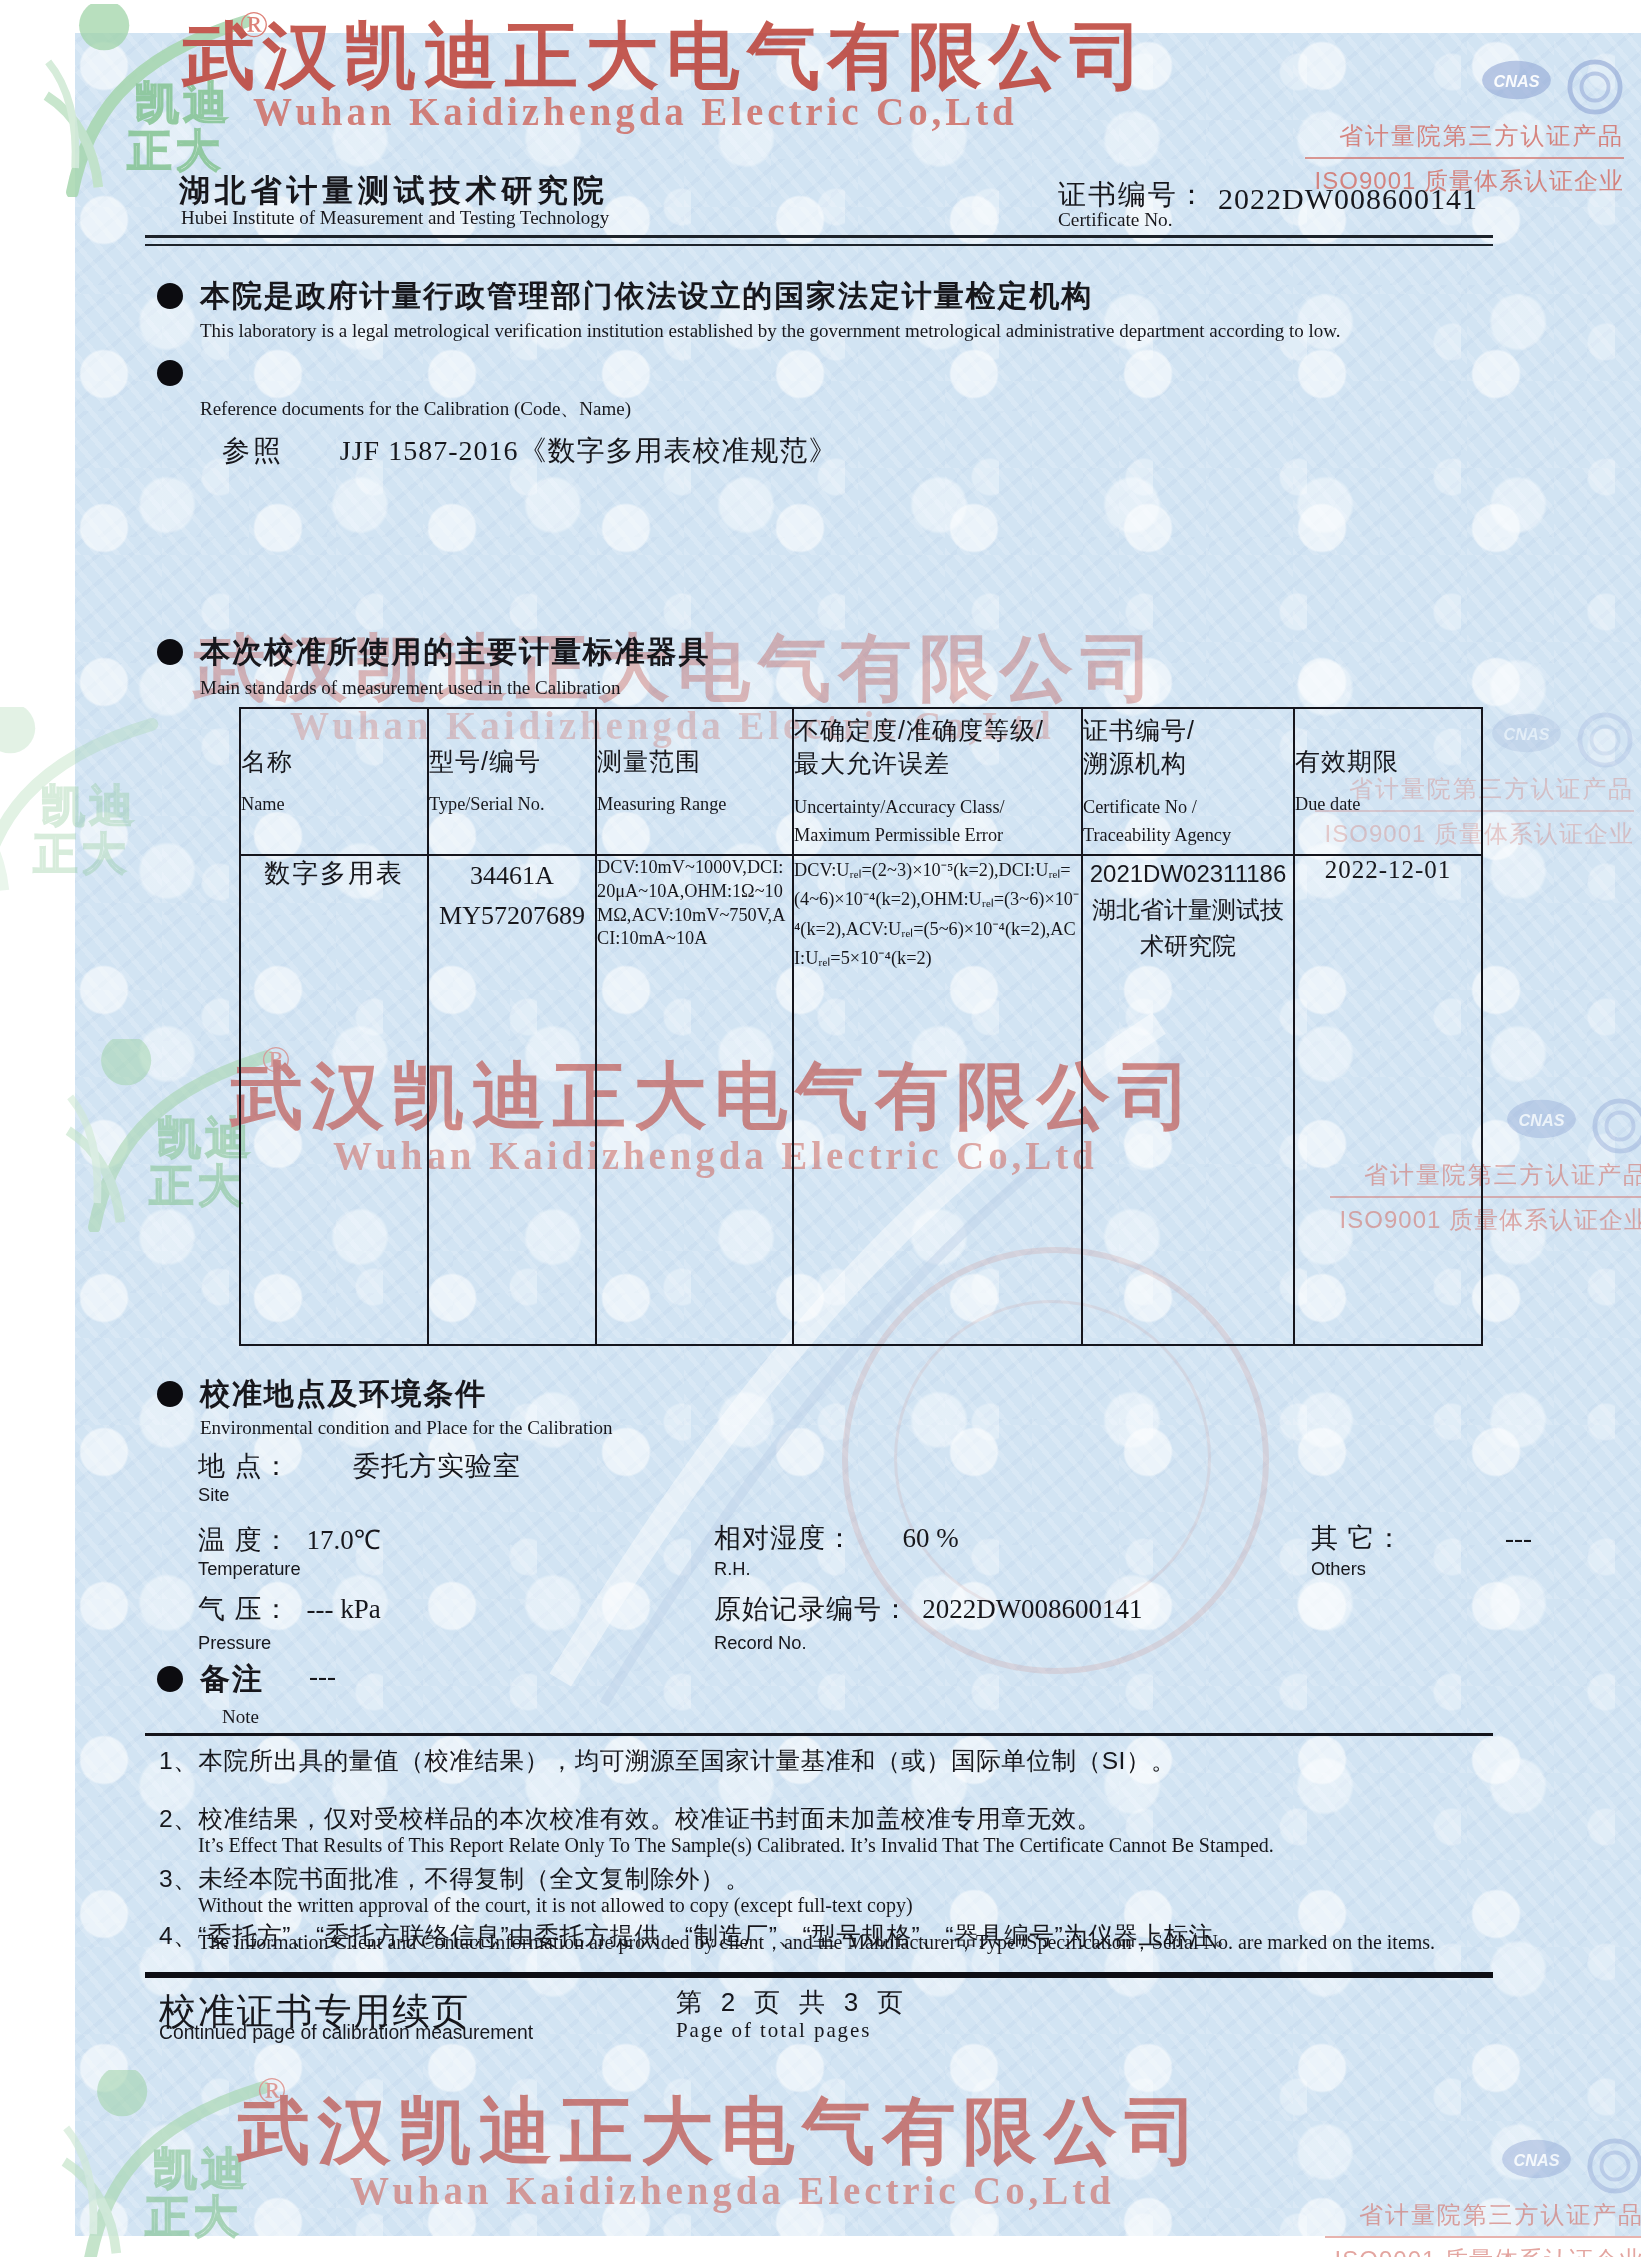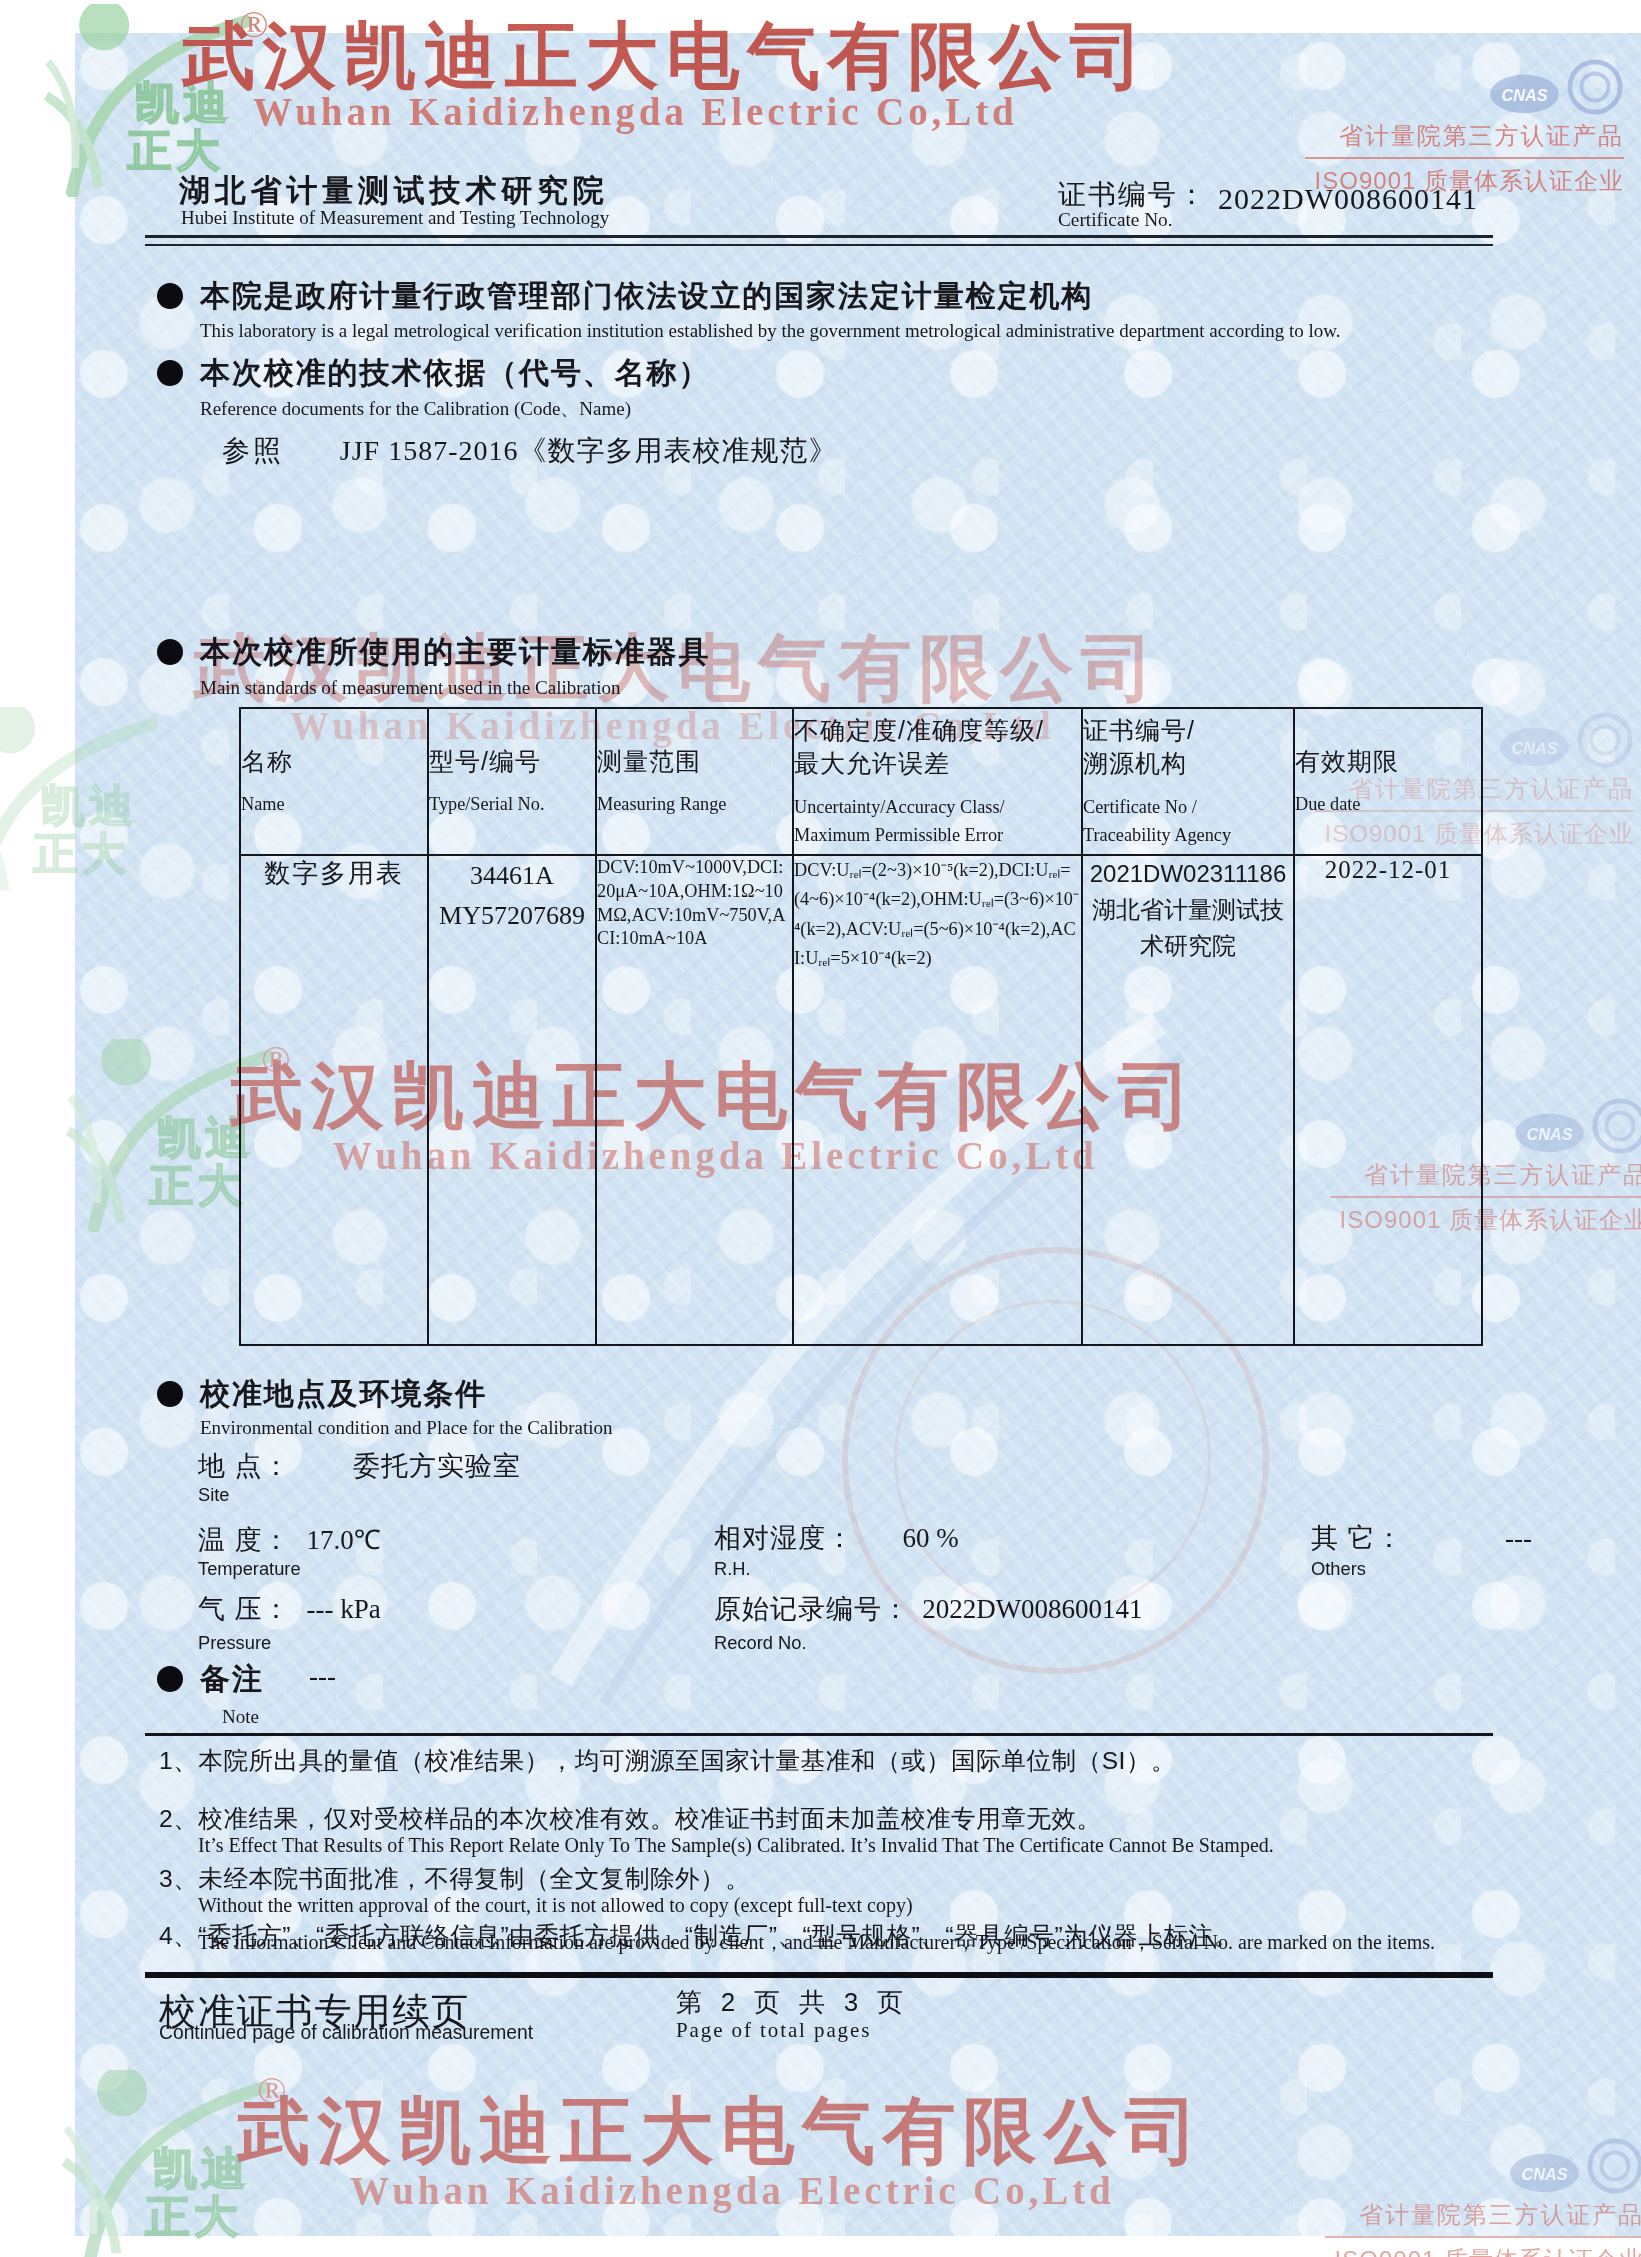--- a/index.html
+++ b/index.html
@@ -23,21 +23,21 @@
   
   .wm { position:absolute; left:0; width:1641px; height:241px; }
   .wm-cn { position:absolute; font-family:"Liberation Serif", serif; font-weight:bold;
            font-size:73px; letter-spacing:7.7px; color:#bc3f35; white-space:nowrap; }
   .wm-en { position:absolute; font-family:"Liberation Serif", serif; font-weight:bold;
            font-size:39px; letter-spacing:3.9px; color:#cf6e66; white-space:nowrap; }
   .wm-logo { position:absolute; }
   .logo-cn { font-size:46px; font-weight:bold; fill:#eaf6ed; stroke:#85c493; stroke-width:1.6px; letter-spacing:4px; font-family:"Liberation Sans",sans-serif; }
   .logo-reg { font-size:40px; fill:#d86b60; font-family:"Liberation Serif",serif; }
   .wm-right { position:absolute; width:319px; text-align:right; color:#d4736b; }
-  .wm-right .logos { display:flex; justify-content:flex-end; align-items:flex-end; gap:4px; margin-bottom:3.9px; }
+  .wm-right .logos { display:flex; justify-content:flex-end; align-items:flex-start; gap:12px; margin-bottom:3.9px; }
   .wm-right .l1 { font-size:24px; letter-spacing:1.9px; padding-bottom:4.8px; border-bottom:2.9px solid rgba(212,115,107,.85); white-space:nowrap; }
   .wm-right .l2 { font-size:24px; letter-spacing:1px; margin-top:6.8px; white-space:nowrap; }
 
   .wm1 { top:3.9px;    opacity:.85; }
   .wm2 { top:614px;  opacity:.33; }
   .wm3 { top:1031px; opacity:.58; }
   .wm4 { top:2064px; opacity:.64; }
   .wm1 .wm-cn{left:182px;top:3.9px;}   .wm1 .wm-en{left:253px;top:85px;}  .wm1 .wm-logo{left:19.3px;top:0;}    .wm1 .wm-right{left:1305px;top:54px;}
   .wm2 .wm-cn{left:193px;top:5.8px;}   .wm2 .wm-en{left:290px;top:89px;}  .wm2 .wm-logo{left:-75px;top:93px;} .wm2 .wm-right{left:1315px;top:97px;}
   .wm3 .wm-cn{left:230px;top:17.4px;}  .wm3 .wm-en{left:333px;top:102px;} .wm3 .wm-logo{left:41px;top:7.7px;}  .wm3 .wm-right{left:1330px;top:66px;}
@@ -227,21 +227,20 @@
   <div class="certno-label-cn">证书编号：</div>
   <div class="certno-label-en">Certificate No.</div>
   <div class="certno-value">2022DW008600141</div>
   <div class="dline"></div>
 
   <div class="bullet" style="left:157px; top:283px;"></div>
   <div class="sec-cn" style="left:200px; top:276px;">本院是政府计量行政管理部门依法设立的国家法定计量检定机构</div>
   <div class="sec-en" style="left:200px; top:320px;">This laboratory is a legal metrological verification institution established by the government metrological administrative department according to low.</div>
 
   <div class="bullet" style="left:157px; top:360px;"></div>
-  <div class="sec-cn" style="left:200px; top:353px;">本次校准的技术依据（代号、名称）</div>
   <div class="sec-en" style="left:200px; top:396px;">Reference documents for the Calibration (Code、Name)</div>
   <div class="ref-line">
     <span class="ref-label">参照</span><span class="ref-doc">JJF 1587-2016《数字多用表校准规范》</span>
   </div>
 
   <div class="bullet" style="left:157px; top:639px;"></div>
   <div class="sec-cn" style="left:200px; top:632px;">本次校准所使用的主要计量标准器具</div>
   <div class="sec-en" style="left:200px; top:677px;">Main standards of measurement used in the Calibration</div>
 
   <table class="std-table">

